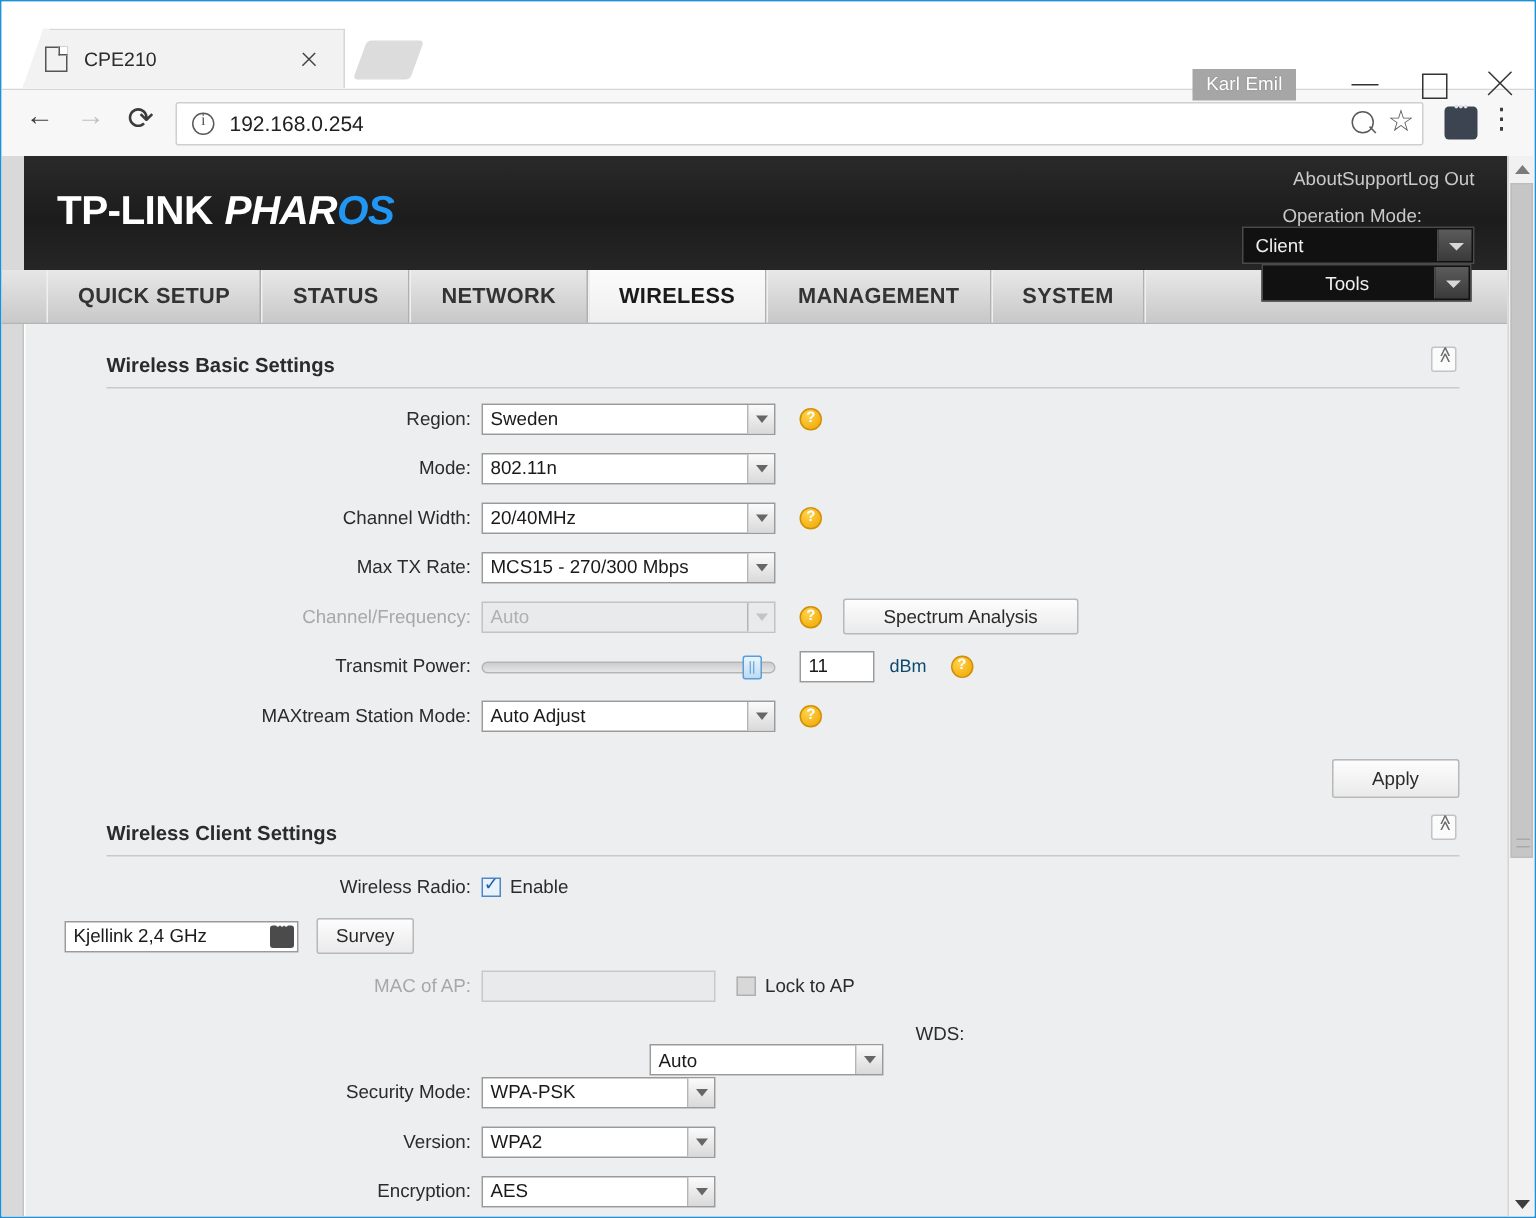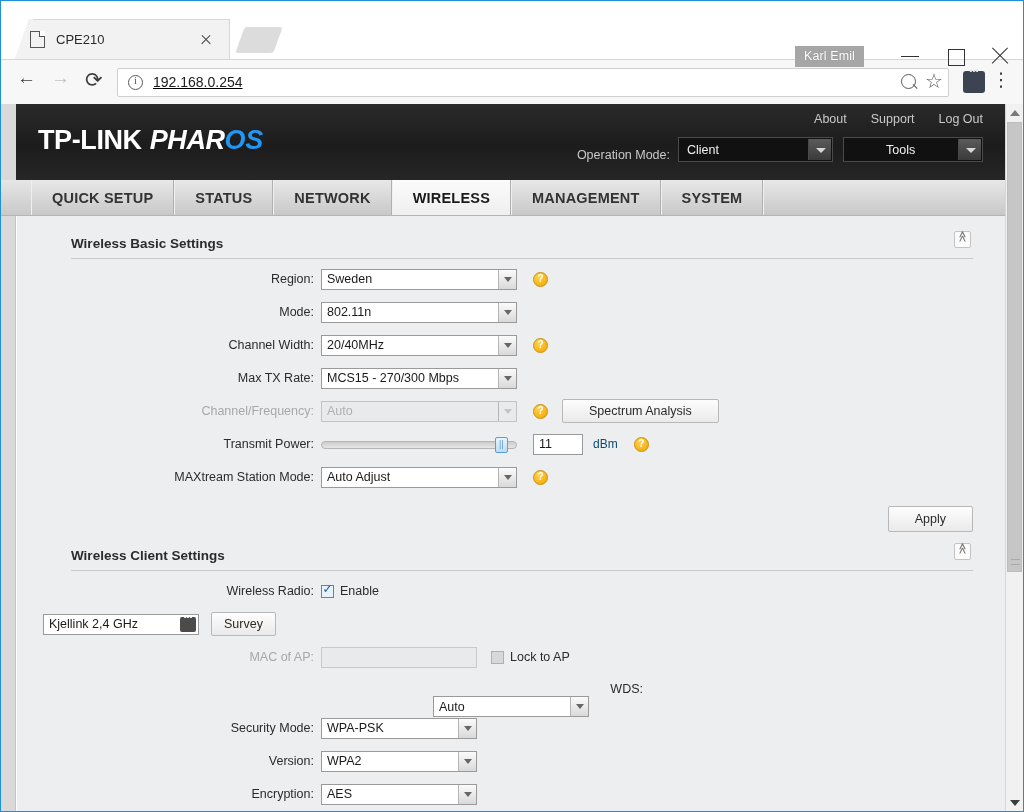--- a/index.html
+++ b/index.html
@@ -145,21 +145,20 @@
     position:absolute; left:8px; top:4px; line-height:1;
   }
   .omnibox {
     flex: 1 1 auto; height: 29px;
     background: #ffffff;
     border: 1px solid #cfcfcf;
     border-radius: 2px;
     display: flex; align-items: center;
     padding: 0 0 0 10px;
     margin: 0 8px 0 6px;
-    text-decoration: underline;
   }
   .info-icon {
     width: 15px; height: 15px; border-radius: 50%;
     border: 1.3px solid #5a5a5a;
     position: relative; flex: 0 0 auto; margin-right: 10px;
   }
   .info-icon::after {
     content:"i"; position:absolute; left:0; right:0; top:-2px;
     text-align:center; font-size:11px; font-family:"Liberation Serif",serif;
     color:#5a5a5a;
@@ -230,28 +229,28 @@
     font-size: 27px; font-weight: bold;
     letter-spacing: -0.4px;
     color: #ffffff;
     white-space: nowrap;
   }
   .logo .ph { font-style: italic; font-weight: bold; margin-left: 8px; }
   .logo .os { font-style: italic; font-weight: bold; color: #2196f3; }
 
   .toplinks {
     position: absolute; right: 22px; top: 8px;
-    display: flex; gap: 24px;
+    display: flex; 
   }
   .toplinks a {
     color: #c9c9c9; font-size: 12.5px; text-decoration: none;
   }
   .opmode-row {
     position: absolute; right: 22px; top: 33px;
-    display: flex; align-items: flex-end;
+    display: flex; align-items: center; flex-direction: column;
   }
   .opmode-label {
     color: #c9c9c9; font-size: 12.5px; margin-right: 8px;
   }
   .dark-select {
     position: relative;
     height: 25px;
     background: #111111;
     border: 1px solid #4a4a4a;
     display: flex; align-items: center;

